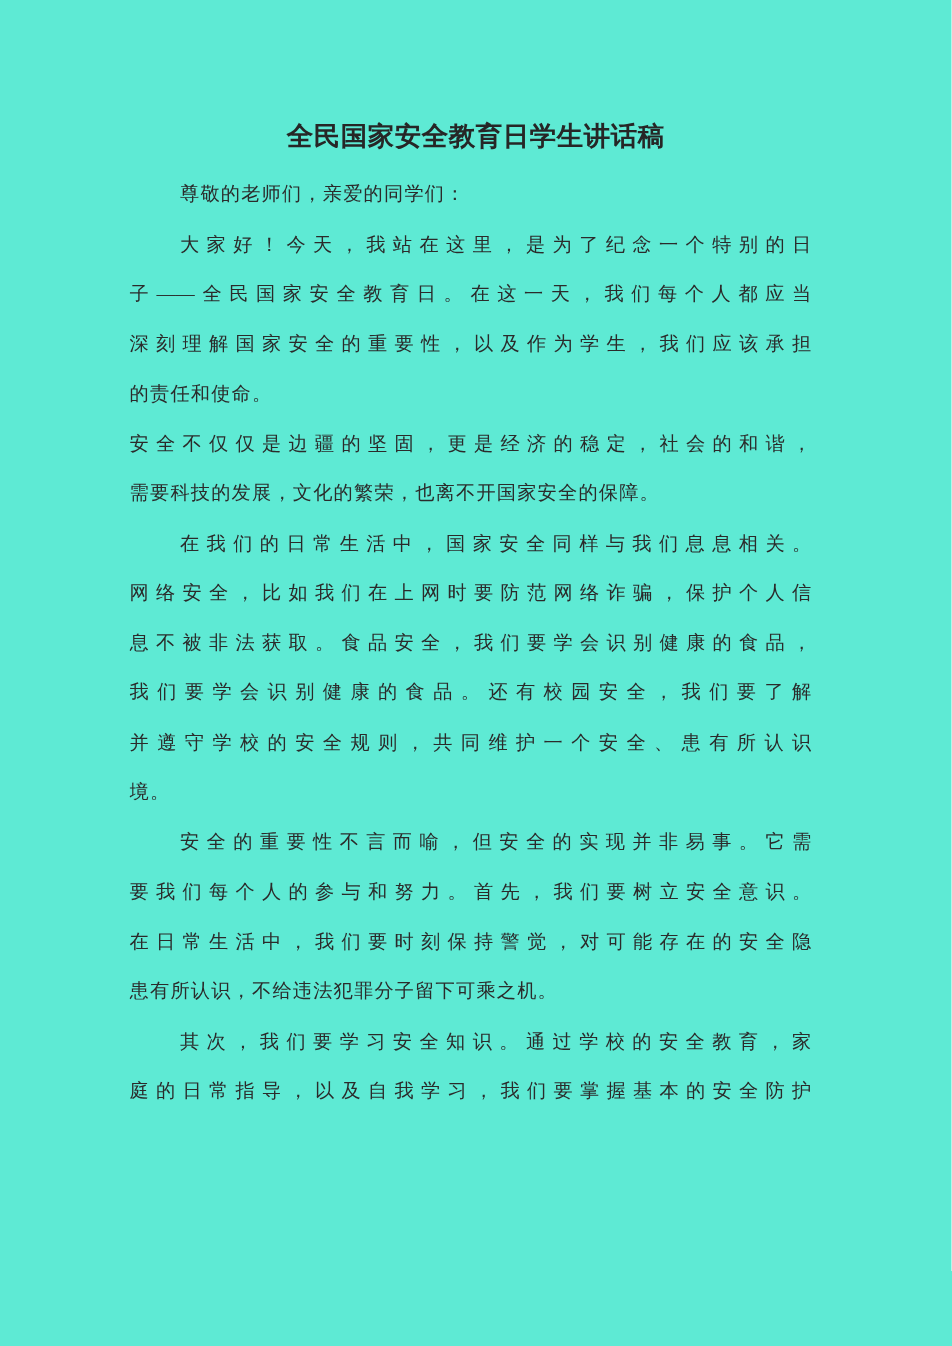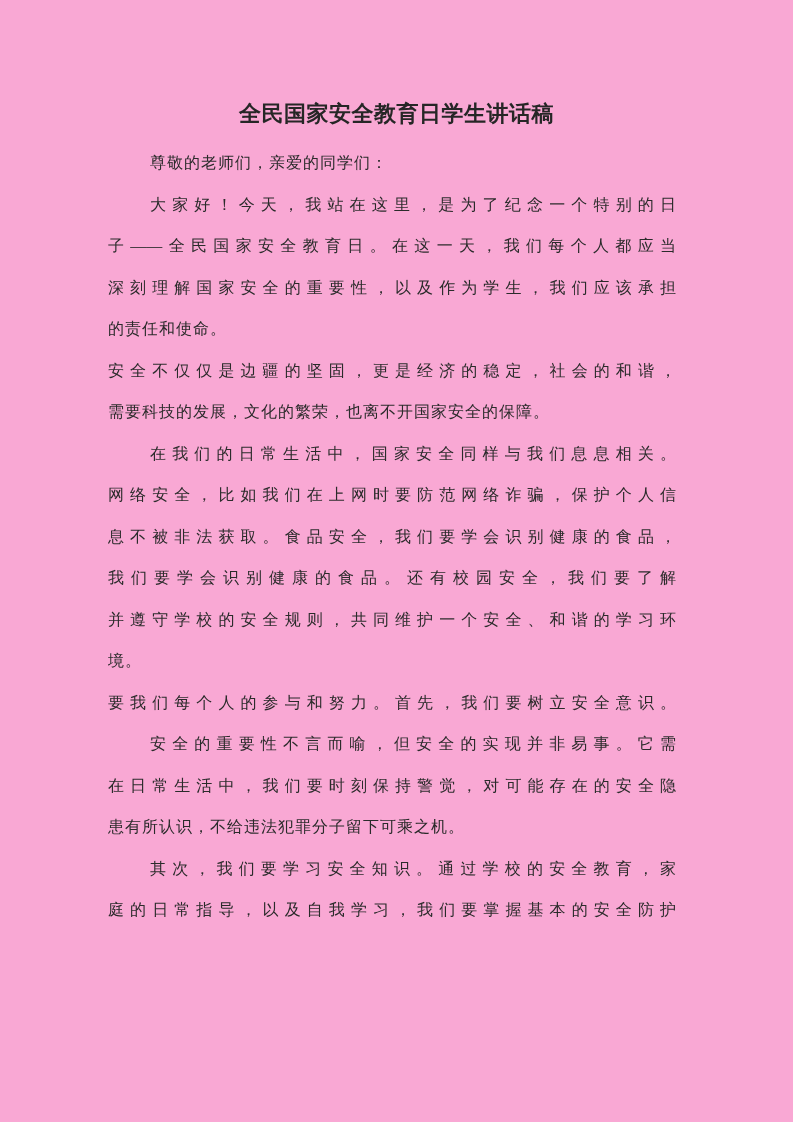--- a/index.html
+++ b/index.html
@@ -4,21 +4,21 @@
 <style>
   html, body {
     margin: 0;
     padding: 0;
     background: #ffffff;
   }
   .page {
     position: relative;
     width: 793px;
     height: 1122px;
-    background: #f9a8d4;
+    background: #5eead4;
     overflow: hidden;
     font-family: "Liberation Serif", "DejaVu Serif", serif;
     color: #262626;
   }
   .doc-title {
     position: absolute;
     top: 99px;
     left: 0;
     width: 793px;
     margin: 0;
@@ -66,22 +66,22 @@
       <div class="text-line first full">大家好！今天，我站在这里，是为了纪念一个特别的日</div>
       <div class="text-line full">子——全民国家安全教育日。在这一天，我们每个人都应当</div>
       <div class="text-line full">深刻理解国家安全的重要性，以及作为学生，我们应该承担</div>
       <div class="text-line last">的责任和使命。</div>
       <div class="text-line full">安全不仅仅是边疆的坚固，更是经济的稳定，社会的和谐，</div>
       <div class="text-line last">需要科技的发展，文化的繁荣，也离不开国家安全的保障。</div>
       <div class="text-line first full">在我们的日常生活中，国家安全同样与我们息息相关。</div>
       <div class="text-line full">网络安全，比如我们在上网时要防范网络诈骗，保护个人信</div>
       <div class="text-line full">息不被非法获取。食品安全，我们要学会识别健康的食品，</div>
       <div class="text-line full">我们要学会识别健康的食品。还有校园安全，我们要了解</div>
-      <div class="text-line full">并遵守学校的安全规则，共同维护一个安全、和谐的学习环</div>
+      <div class="text-line full">并遵守学校的安全规则，共同维护一个安全、患有所认识</div>
       <div class="text-line last">境。</div>
+      <div class="text-line first full">安全的重要性不言而喻，但安全的实现并非易事。它需</div>
       <div class="text-line full">要我们每个人的参与和努力。首先，我们要树立安全意识。</div>
-      <div class="text-line first full">安全的重要性不言而喻，但安全的实现并非易事。它需</div>
       <div class="text-line full">在日常生活中，我们要时刻保持警觉，对可能存在的安全隐</div>
       <div class="text-line last">患有所认识，不给违法犯罪分子留下可乘之机。</div>
       <div class="text-line first full">其次，我们要学习安全知识。通过学校的安全教育，家</div>
       <div class="text-line full">庭的日常指导，以及自我学习，我们要掌握基本的安全防护</div>
     </div>
 </div>
 
 </body></html>

